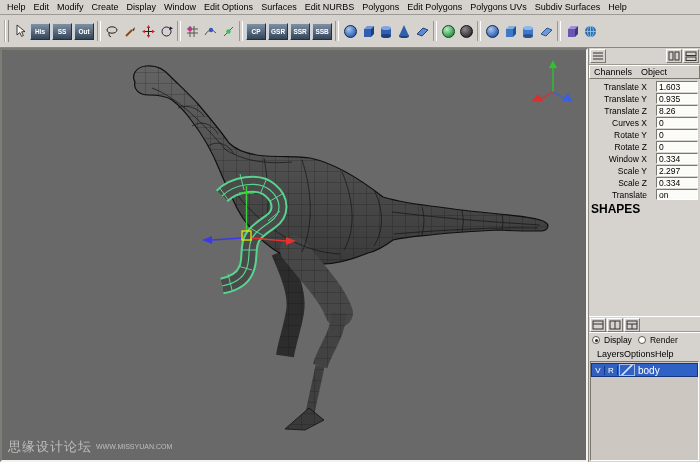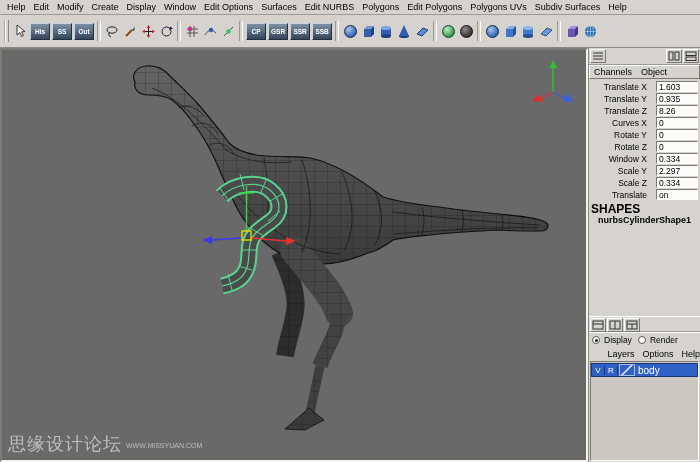--- a/index.html
+++ b/index.html
@@ -22,21 +22,21 @@
   .icon-sphere { width:13px; height:13px; border-radius:50%; background:radial-gradient(circle at 35% 30%, #a8c6ef, #2f5fae 75%); border:1px solid #10264d; }
   .icon-sphere.green { background:radial-gradient(circle at 35% 30%, #b9eec2, #2c9147 75%); border-color:#0c4a1e; }
   .icon-sphere.dark  { background:radial-gradient(circle at 35% 30%, #8a8a8a, #303030 75%); border-color:#111; }
 
   
   .main { height:414px; display:flex; }
   .viewport-wrap { width:588px; height:414px; position:relative; background:#696969;
                    border:2px solid; border-color:#7e7c76 #f4f2ee #f4f2ee #7e7c76; }
   .viewport-wrap svg.vp { display:block; }
   .watermark { position:absolute; left:6px; bottom:4px; color:#d9d9d9; opacity:.75; white-space:nowrap; }
-  .wm-name { font-size:18px; letter-spacing:1px; }
+  .wm-name { font-size:13px; letter-spacing:1px; }
   .wm-url { font-size:7px; margin-left:4px; vertical-align:2px; }
 
   
   .rightpanel { width:112px; display:flex; flex-direction:column; background:#d6d3ce; border-left:1px solid #8a8880; }
   .rp-top { height:17px; display:flex; align-items:center; gap:1px; padding:1px; border-bottom:1px solid #9c9a94; }
   .mini-btn { width:16px; height:14px; display:flex; align-items:center; justify-content:center;
               background:#d6d3ce; border:1px solid; border-color:#fff #7a786f #7a786f #fff; }
   .rp-top .spacer { flex:1; }
 
   .cb-menu { height:14px; display:flex; gap:9px; align-items:center; padding:0 4px;
@@ -54,21 +54,21 @@
 
   .rp-fill { flex:1; }
 
   .lt-tabs { height:16px; display:flex; gap:1px; padding:1px; border-top:1px solid #fff; border-bottom:1px solid #9c9a94; }
 
   .le-mode { height:15px; display:flex; align-items:center; gap:4px; padding-left:3px; border-top:1px solid #fff; }
   .radio { width:8px; height:8px; border:1px solid #5a5850; border-radius:50%; background:#fff; display:inline-block; position:relative; }
   .radio.sel::after { content:""; position:absolute; left:1.5px; top:1.5px; width:3px; height:3px; border-radius:50%; background:#222; }
   .le-mode label { font-size:8.5px; margin-right:2px; }
 
-  .le-menu { height:13px; display:flex; gap:8px; align-items:center; padding-left:8px;justify-content:flex-end; }
+  .le-menu { height:13px; display:flex; align-items:center; padding-left:8px; }
   .le-menu span { font-size:9px; }
 
   .le-list { flex-basis:100px; flex-grow:0; margin:1px; background:#ccc8c1;
              border:1px solid; border-color:#7a786f #fff #fff #7a786f; padding-top:1px; }
   .layer-row { height:14px; display:flex; align-items:center; background:#2f62c4; color:#fff; border:1px solid #17357d; }
   .lr-v, .lr-r { width:13px; text-align:center; font-size:8px; border-right:1px solid #17357d; }
   .lr-swatch { width:16px; height:12px; margin:0 1px; border:1px solid #aebbe0;
                background:linear-gradient(135deg, transparent 44%, #dfe8ff 47%, #dfe8ff 53%, transparent 56%); }
   .lr-name { font-size:10px; padding-left:2px; }
 </style>
@@ -415,21 +415,20 @@
         <div class="cb-row">
           <span class="cb-label">Scale Z</span>
           <input class="cb-value" value="0.334" style="">
         </div>
         <div class="cb-row">
           <span class="cb-label">Translate</span>
           <input class="cb-value" value="on" style="">
         </div>
 
         <div class="cb-shapes">SHAPES</div>
-        <div class="cb-shapename">nurbsCylinderShape1</div>
       </div>
 
       <div class="rp-fill"></div>
 
       <div class="lt-tabs">
         <div class="mini-btn">
           <svg width="12" height="10">
               <rect x="1" y="1" width="10" height="8" fill="none" stroke="#333"></rect>
               <path d="M1,4H11" stroke="#333"></path>
             </svg>

